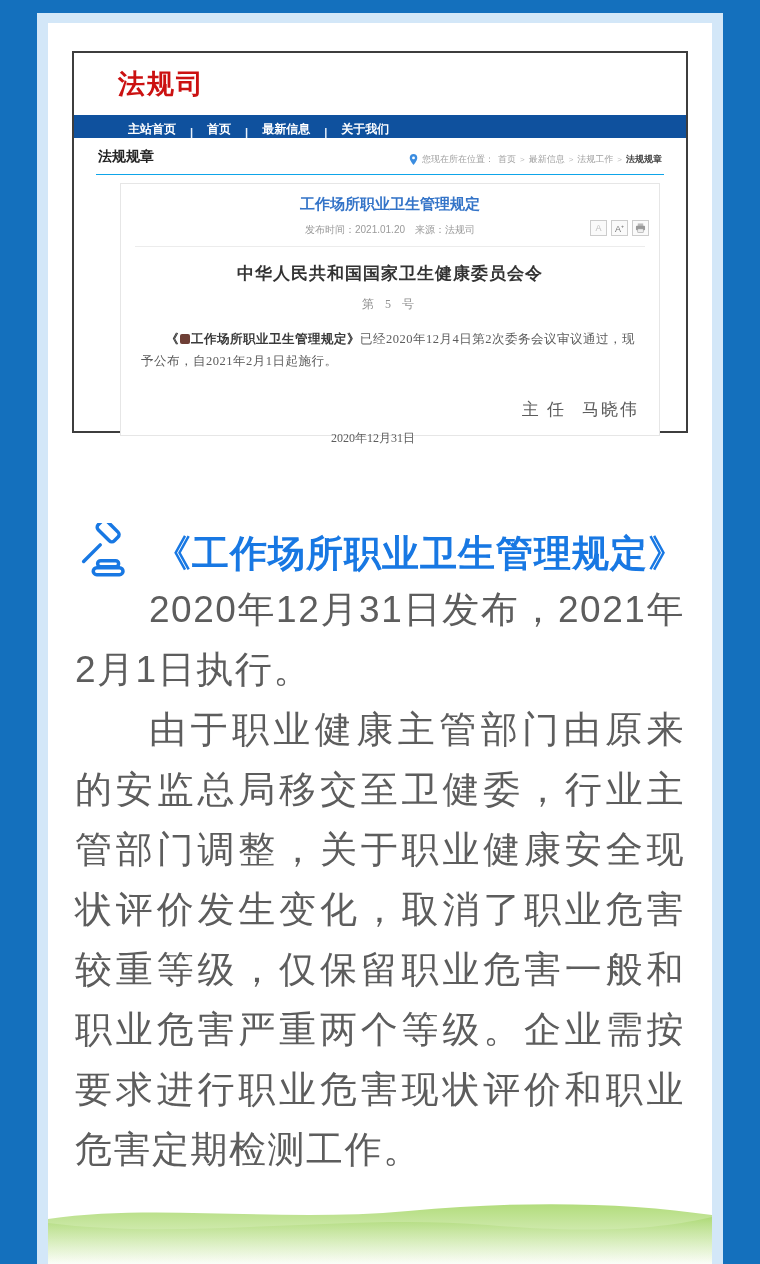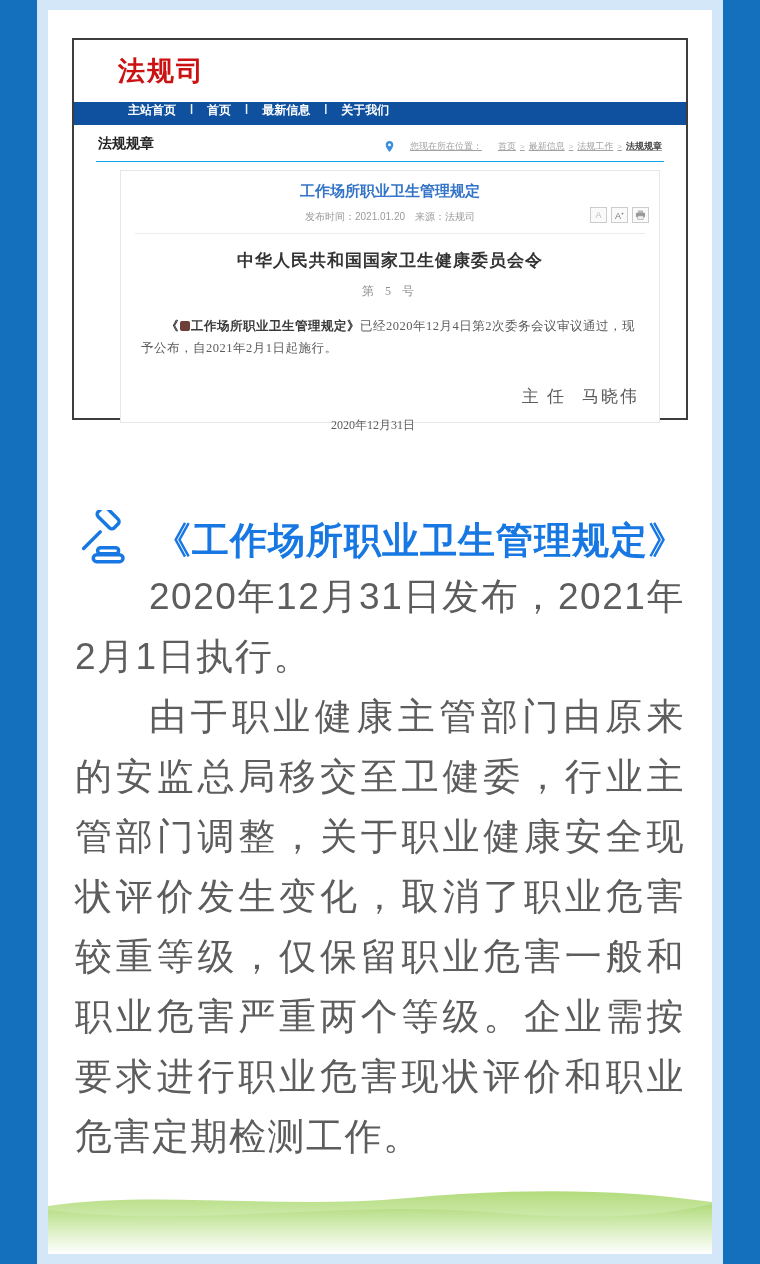--- a/index.html
+++ b/index.html
@@ -1,36 +1,36 @@
 <!DOCTYPE html>
 <html><head>
 <meta charset="utf-8">
 <style>
   * { box-sizing: border-box; margin: 0; padding: 0; }
   html,body { width: 760px; }
   body { font-family: "Liberation Sans", "DejaVu Sans", sans-serif; }
 
-  .page { width: 760px; height: 1264px; background: #1470bd; padding: 0 37px; }
+  .page { width: 760px; height: 1264px; background: #1470bd; padding: 13px 37px; }
   .inner-frame { width: 686px; height: 1264px; background: #d3e7f8; padding: 10px 11px; }
   .content { position: relative; width: 664px; height: 1244px; background: #ffffff; overflow: hidden; }
 
   
   .shot { position: absolute; left: 24px; top: 28px; width: 616px; height: 382px;
           border: 2px solid #3d3d3d; background: #fff; }
   .shot-header { height: 62px; display: flex; align-items: center; padding-left: 44px; }
   .site-name { color: #cb1111; font-size: 27px; font-weight: bold; letter-spacing: 2px; }
-  .shot-nav { height: 23px; background: #0f519e; display: flex; align-items: flex-start;
+  .shot-nav { height: 23px; background: #0f519e; display: flex; align-items: flex-end;
               padding-left: 40px; font-size: 12px; font-weight: bold; color: #fff; }
   .shot-nav a { color: #fff; text-decoration: none; margin: 0 14px; }
   .shot-nav .list-sep { color: #e8f1fb; font-size: 11px; }
 
   .section-row { display: flex; justify-content: space-between; align-items: flex-end;
                  margin: 8px 22px 0; padding: 2px 2px 8px; border-bottom: 1px solid #0ea5e9; }
   .section-title { font-size: 14px; font-weight: bold; color: #222; }
-  .breadcrumb { font-size: 9px; color: #a2a2a2; display: flex; align-items: center; gap: 16px; text-decoration: underline; }
+  .breadcrumb { font-size: 9px; color: #a2a2a2; display: flex; align-items: center; gap: 4px; }
   .breadcrumb svg { flex: 0 0 auto; }
   .crumbs { display: inline-flex; align-items: center; gap: 4px; }
   .crumbs a { color: #a2a2a2; text-decoration: none; }
   .crumbs a:last-child { color: #444; font-weight: bold; }
   .crumbs .list-sep { color: #bcbcbc; font-size: 8px; }
 
   .article-panel { border: 1px solid #e6e6e6; margin: 8px 26px 0 46px; height: 253px;
                    padding-top: 11px; background: #fff; }
   .article-title { text-align: center; color: #3474c8; font-size: 15px; font-weight: bold; }
   .article-meta { text-align: center; color: #9a9a9a; font-size: 10px; margin-top: 9px; position: relative; }

